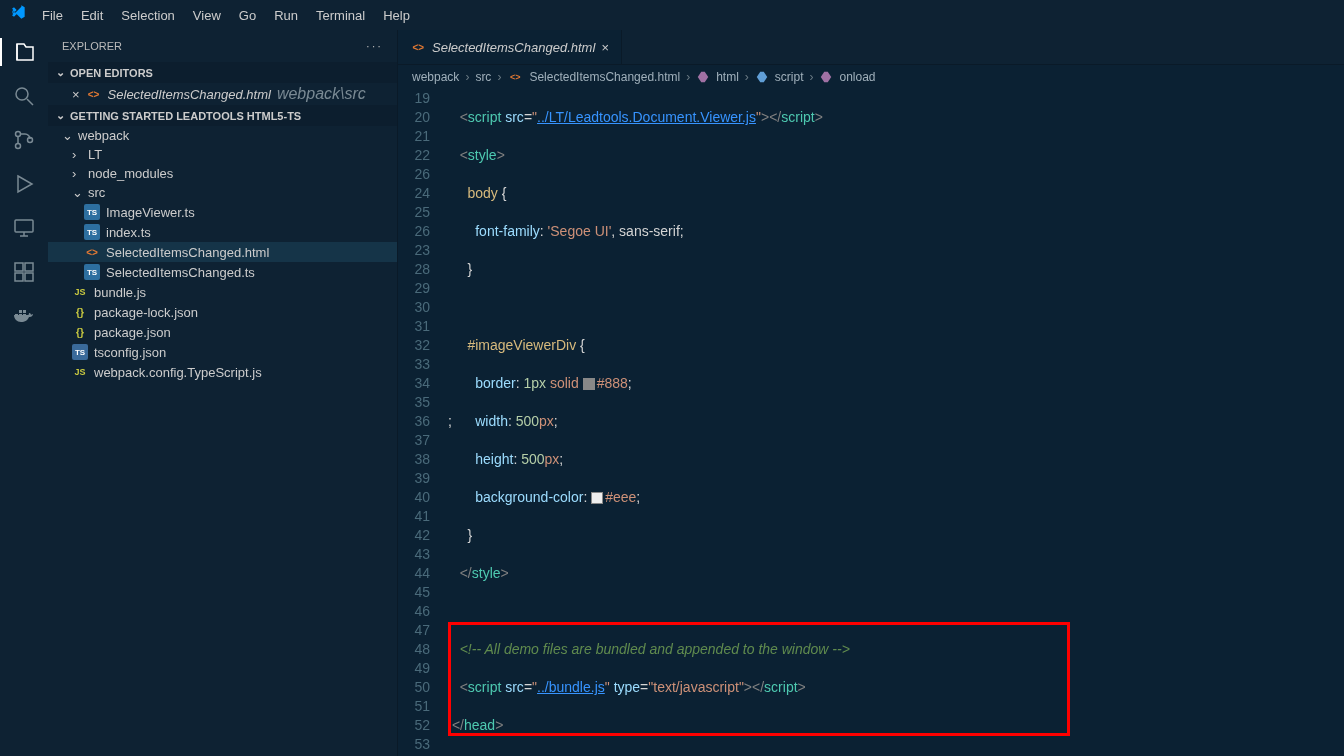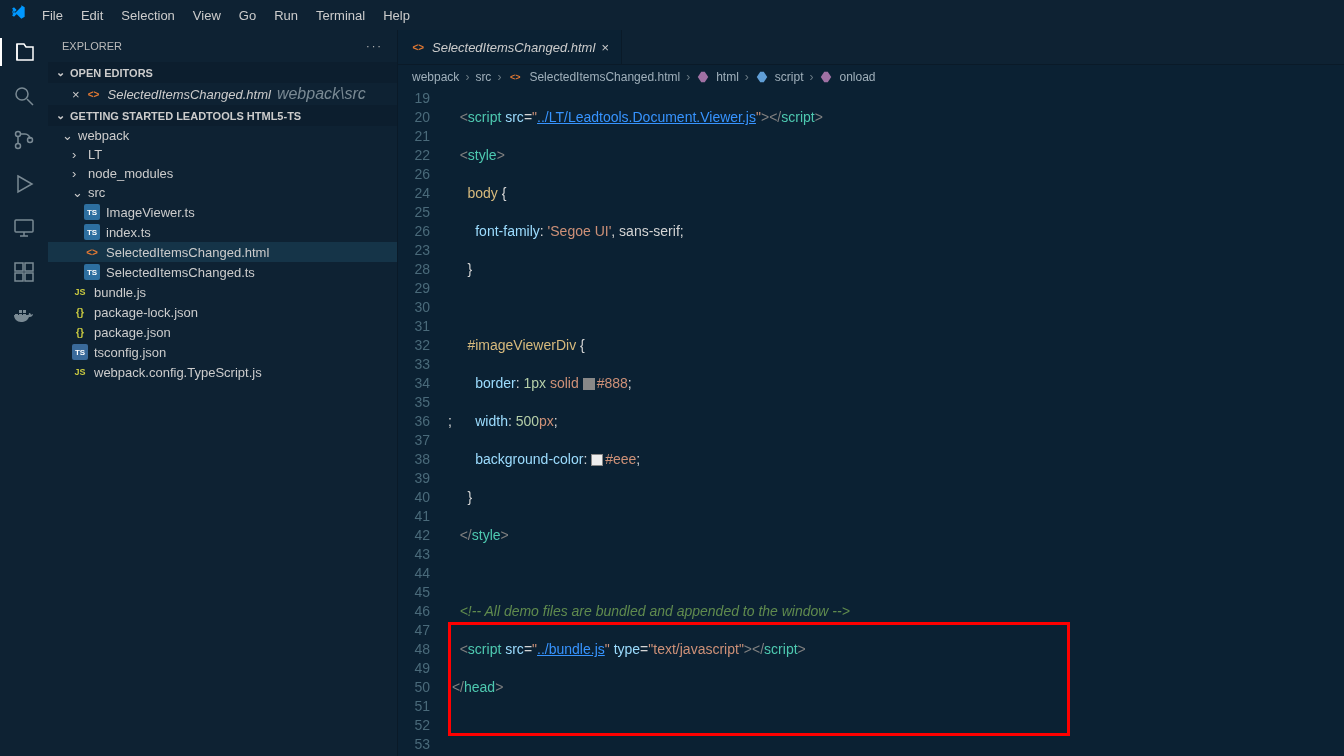--- a/index.html
+++ b/index.html
@@ -291,20 +291,21 @@
 <div class="code-line">   <span class="tok-bracket">&lt;</span><span class="tok-tag">style</span><span class="tok-bracket">&gt;</span></div>
 <div class="code-line">     <span class="tok-selector">body</span> <span class="tok-text">{</span></div>
 <div class="code-line">       <span class="tok-prop">font-family</span><span class="tok-text">: </span><span class="tok-val">'Segoe UI'</span><span class="tok-text">, sans-serif;</span></div>
 <div class="code-line">     <span class="tok-text">}</span></div>
 <div class="code-line"></div>
 <div class="code-line">     <span class="tok-selector">#imageViewerDiv</span> <span class="tok-text">{</span></div>
 <div class="code-line">       <span class="tok-prop">border</span><span class="tok-text">: </span><span class="tok-num">1px</span> <span class="tok-val">solid</span> <span class="color-swatch" style="background:#888"></span><span class="tok-val">#888</span><span class="tok-text">;
 
 ;</span></div>
 <div class="code-line">       <span class="tok-prop">width</span><span class="tok-text">: </span><span class="tok-num">500</span><span class="tok-val">px</span><span class="tok-text">;</span></div>
+<div class="code-line">       <span class="tok-prop">height</span><span class="tok-text">: </span><span class="tok-num">500</span><span class="tok-val">px</span><span class="tok-text">;</span></div>
 <div class="code-line">       <span class="tok-prop">background-color</span><span class="tok-text">: </span><span class="color-swatch" style="background:#eee"></span><span class="tok-val">#eee</span><span class="tok-text">;</span></div>
 <div class="code-line">     <span class="tok-text">}</span></div>
 <div class="code-line">   <span class="tok-bracket">&lt;/</span><span class="tok-tag">style</span><span class="tok-bracket">&gt;</span></div>
 <div class="code-line"></div>
 <div class="code-line">   <span class="tok-comment">&lt;!-- All demo files are bundled and appended to the window --&gt;</span></div>
 <div class="code-line">   <span class="tok-bracket">&lt;</span><span class="tok-tag">script</span> <span class="tok-attr">src</span><span class="tok-text">=</span><span class="tok-str">"</span><span class="tok-link">../bundle.js</span><span class="tok-str">"</span> <span class="tok-attr">type</span><span class="tok-text">=</span><span class="tok-str">"<span>text/javascript</span>"</span><span class="tok-bracket">&gt;&lt;/</span><span class="tok-tag">script</span><span class="tok-bracket">&gt;</span></div>
 <div class="code-line"> <span class="tok-bracket">&lt;/</span><span class="tok-tag">head</span><span class="tok-bracket">&gt;</span></div>
 <div class="code-line"></div>
 
 

